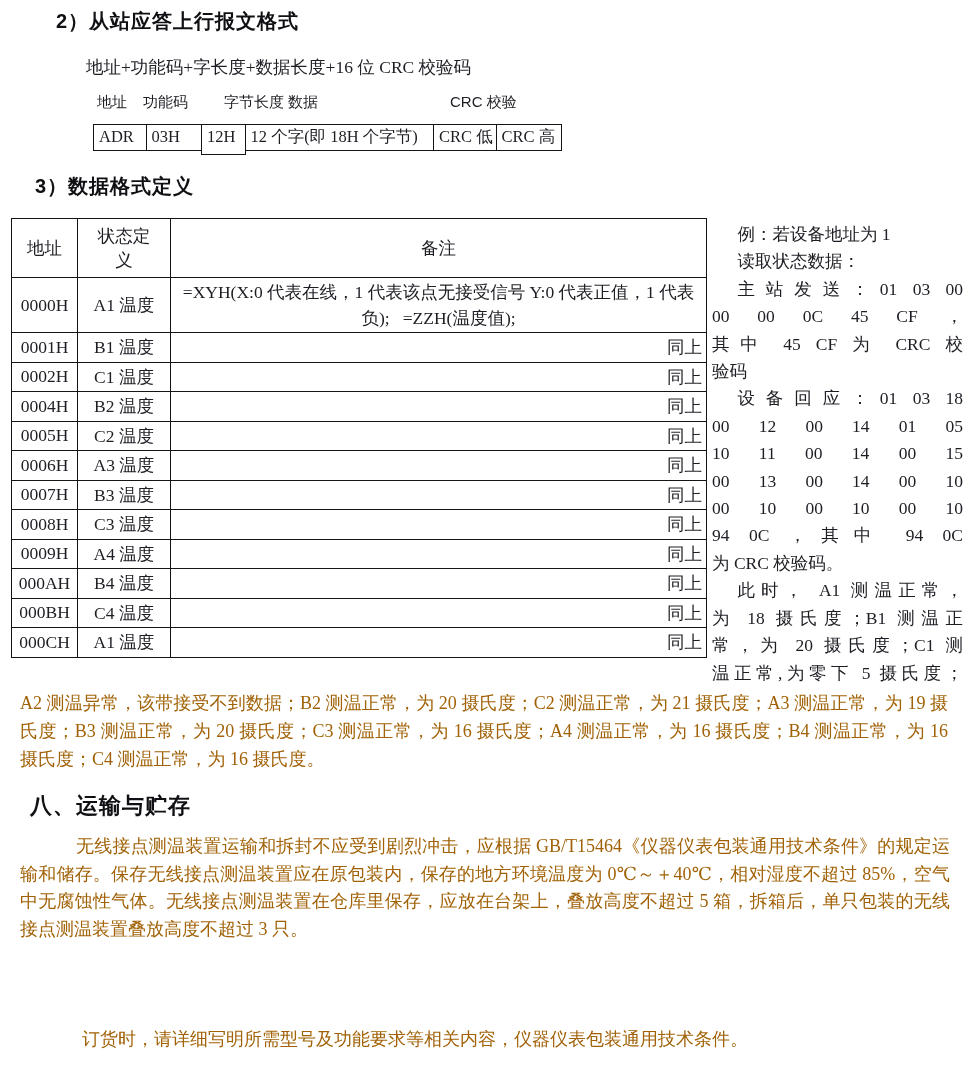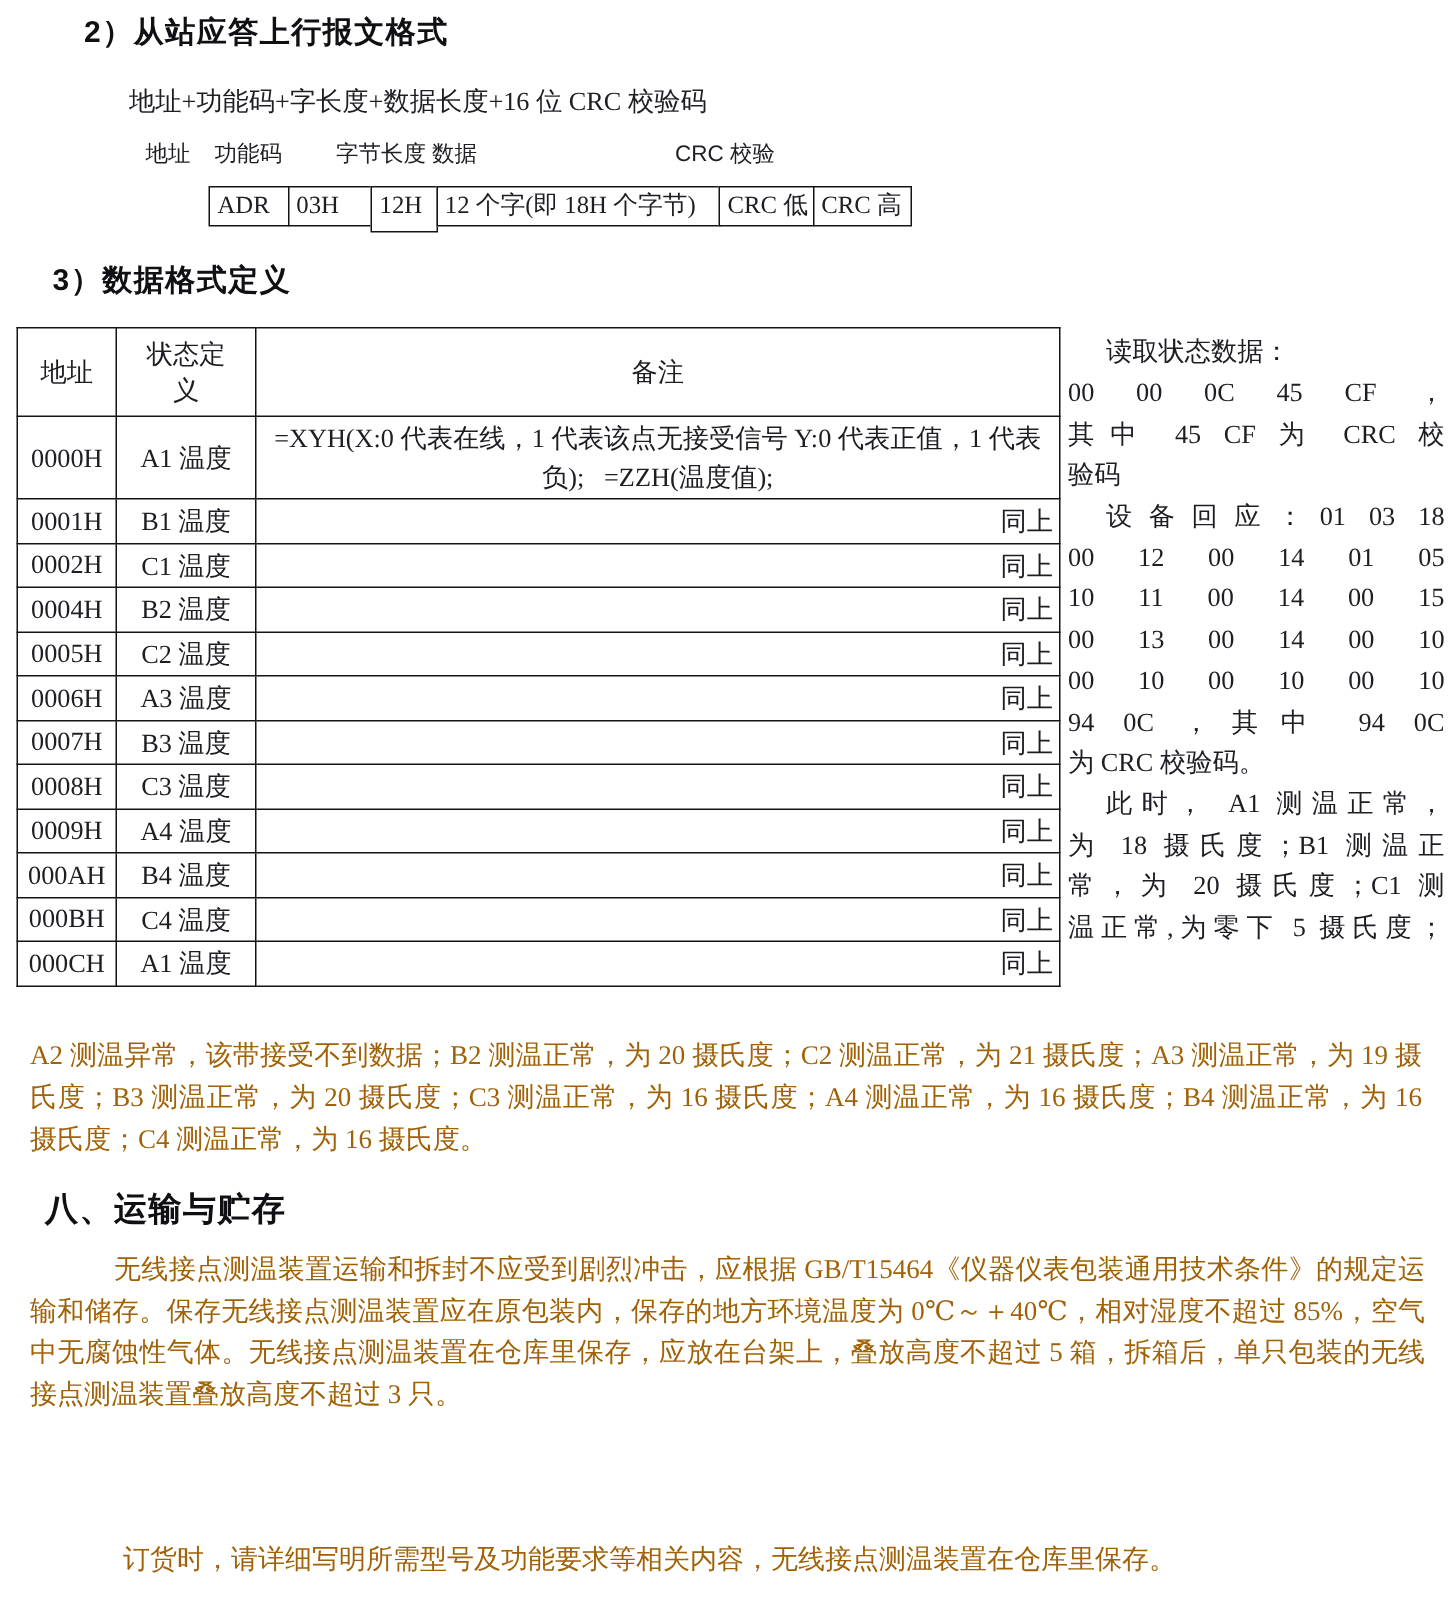--- a/index.html
+++ b/index.html
@@ -25,21 +25,21 @@
   #formula { position:absolute; left:86px; top:55px; font-size:17.5px; }
 
   .field-label {
     position:absolute; top:93px;
     font-family:"Liberation Sans","DejaVu Sans",sans-serif;
     font-size:15px; color:#1d1d24;
   }
   #fl-0 { left:97px; }  #fl-1 { left:143px;font-family:Liberation Mono, monospace; } #fl-2 { left:224px; }
   #fl-3 { left:288px; } #fl-4 { left:450px; }
 
-  .msg-table { position:absolute; left:93px; top:124px; display:flex; align-items:flex-start; font-size:16.5px;margin-left:46px; }
+  .msg-table { position:absolute; left:93px; top:124px; display:flex; align-items:flex-start; font-size:16.5px; }
   .mcell {
     border:1.5px solid #141414; margin-left:-1.5px;
     height:27px; line-height:24px; padding:0 5px;
     white-space:nowrap; background:#fff;
   }
   .mcell:first-child { margin-left:0; }
   #mc-0 { width:54px; } #mc-1 { width:57px; } #mc-2 { width:45px; height:31px; }
   #mc-3 { width:190px; } #mc-4 { width:64px; } #mc-5 { width:66px; }
 
   .data-table {
@@ -167,21 +167,23 @@
     </tr>
     <tr class="r">
       <td class="c-addr">000CH</td>
       <td class="c-status">A1 温度</td>
       <td class="c-remark">同上</td>
     </tr>
   </tbody>
     </table>
 
   <div class="side-note">
+    <div class="note-line ind">例：若设备地址为 1</div>
     <div class="note-line ind">读取状态数据：</div>
+    <div class="note-line ind j">主站发送：01 03 00</div>
     <div class="note-line j">00 00 0C 45 CF ，</div>
     <div class="note-line j">其中 45 CF 为 CRC 校</div>
     <div class="note-line">验码</div>
     <div class="note-line ind j">设备回应：01 03 18</div>
     <div class="note-line j">00 12 00 14 01 05</div>
     <div class="note-line j">10 11 00 14 00 15</div>
     <div class="note-line j">00 13 00 14 00 10</div>
     <div class="note-line j">00 10 00 10 00 10</div>
     <div class="note-line j">94 0C ，其中 94 0C</div>
     <div class="note-line">为 CRC 校验码。</div>
@@ -189,15 +191,15 @@
     <div class="note-line j">为 18 摄氏度；B1 测温正</div>
     <div class="note-line j">常，为 20 摄氏度；C1 测</div>
     <div class="note-line j">温正常,为零下 5 摄氏度；</div>
   </div>
 
   <div class="body-para" id="para-cont">A2 测温异常，该带接受不到数据；B2 测温正常，为 20 摄氏度；C2 测温正常，为 21 摄氏度；A3 测温正常，为 19 摄氏度；B3 测温正常，为 20 摄氏度；C3 测温正常，为 16 摄氏度；A4 测温正常，为 16 摄氏度；B4 测温正常，为 16 摄氏度；C4 测温正常，为 16 摄氏度。</div>
 
   <div class="heading-num" id="heading-s8">八、运输与贮存</div>
   <div class="body-para" id="para-s8">无线接点测温装置运输和拆封不应受到剧烈冲击，应根据 GB/T15464《仪器仪表包装通用技术条件》的规定运输和储存。保存无线接点测温装置应在原包装内，保存的地方环境温度为 0℃～＋40℃，相对湿度不超过 85%，空气中无腐蚀性气体。无线接点测温装置在仓库里保存，应放在台架上，叠放高度不超过 5 箱，拆箱后，单只包装的无线接点测温装置叠放高度不超过 3 只。</div>
 
-  <div class="body-para" id="para-s9">订货时，请详细写明所需型号及功能要求等相关内容，无线接点测温装置在仓库里保存。</div>
+  <div class="body-para" id="para-s9">订货时，请详细写明所需型号及功能要求等相关内容，仪器仪表包装通用技术条件。</div>
 
 </div>
 
 </body></html>

